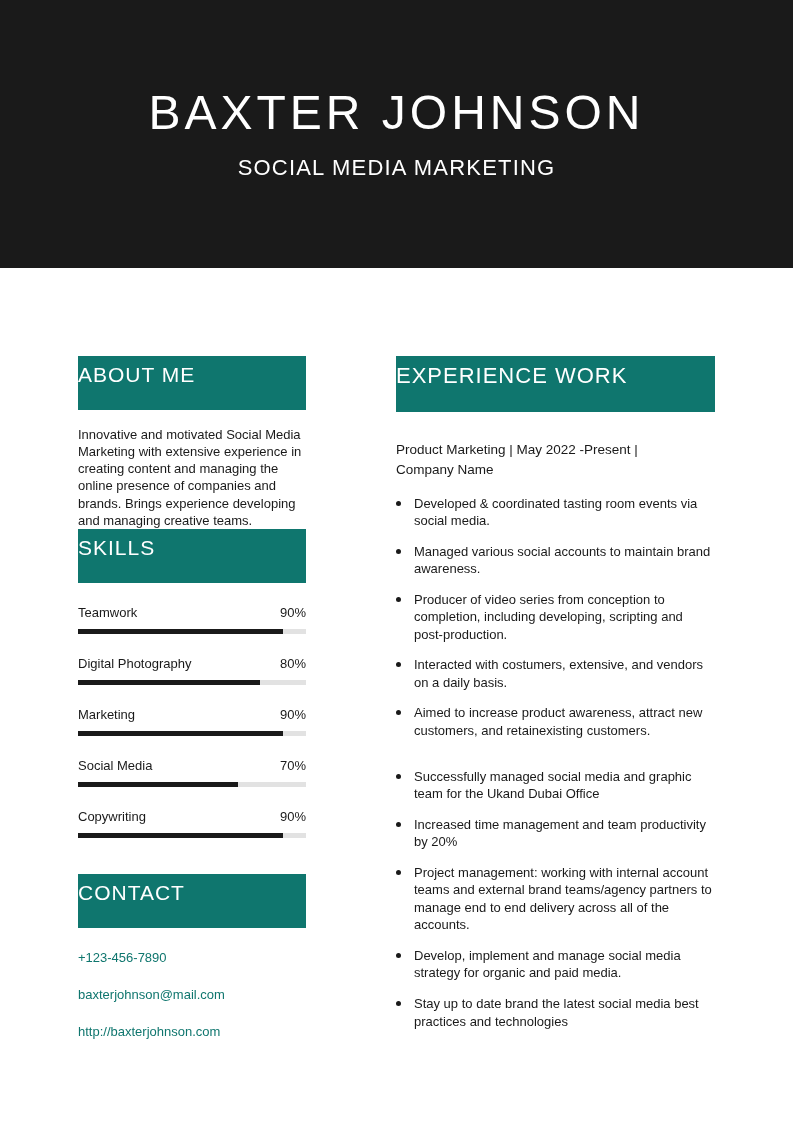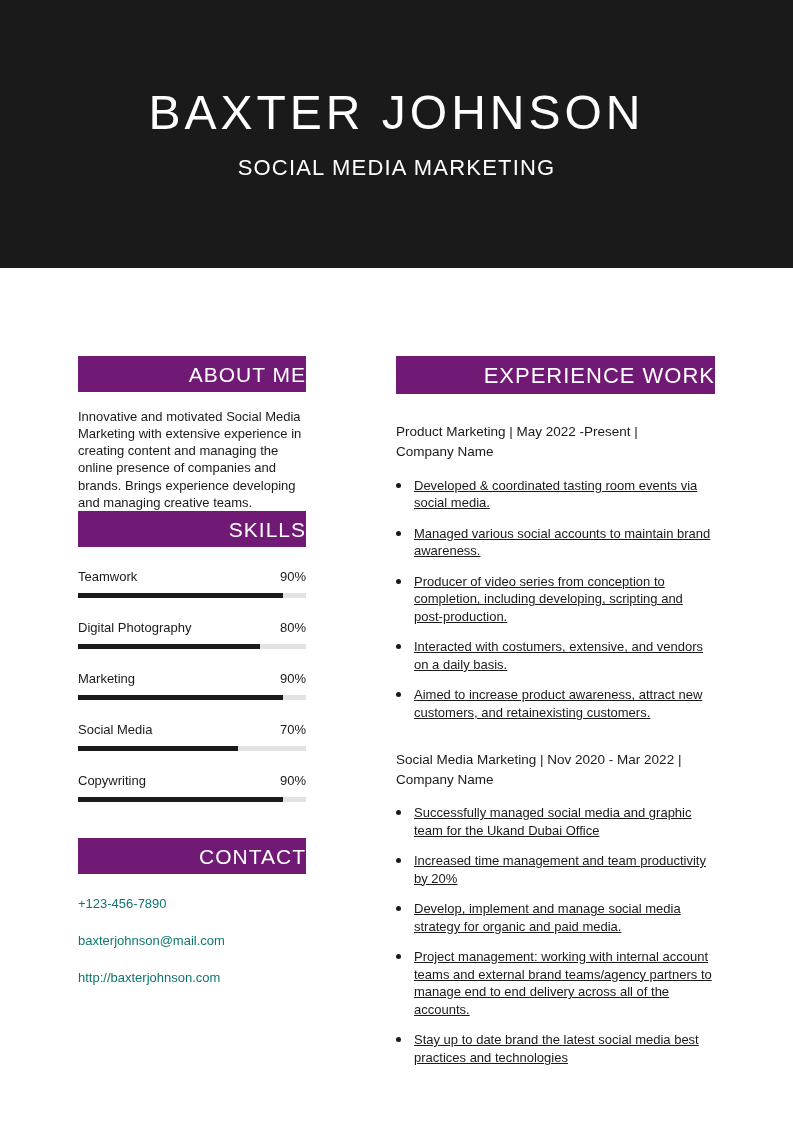--- a/index.html
+++ b/index.html
@@ -62,26 +62,26 @@
   .col-gap {
     width: 90px;
     flex: 0 0 90px;
   }
   .col-right {
     flex: 1 1 auto;
   }
 
   
   .section-bar {
-    background: #701a75;
+    background: #0f766e;
     color: #ffffff;
-    text-align: right;
+    text-align: left;
     font-size: 21px;
     letter-spacing: 1px;
-    padding: 7px 0 5px 0;
+    padding: 7px 0 23px 0;
     font-weight: 400;
   }
   .section-bar.wide {
     font-size: 22px;
   }
 
   
   .about-text {
     font-size: 13px;
     line-height: 1.32;
@@ -146,21 +146,20 @@
     padding: 0;
     list-style: none;
   }
   .bullets li {
     position: relative;
     padding-left: 18px;
     font-size: 13px;
     line-height: 1.35;
     margin-bottom: 13px;
     color: #1a1a1a;
-    text-decoration: underline;
   }
   .bullets li::before {
     content: "";
     position: absolute;
     left: 0;
     top: 6px;
     width: 5px;
     height: 5px;
     border-radius: 50%;
     background: #1a1a1a;
@@ -257,26 +256,25 @@
         <ul class="bullets">
           <li>Developed &amp; coordinated tasting room events via social media.</li>
           <li>Managed various social accounts to maintain brand awareness.</li>
           <li>Producer of video series from conception to completion, including developing, scripting and post-production.</li>
           <li>Interacted with costumers, extensive, and vendors on a daily basis.</li>
           <li>Aimed to increase product awareness, attract new customers, and retainexisting customers.</li>
         </ul>
       </div>
 
       <div class="job">
-        <div class="job-title">Social Media Marketing | Nov 2020 - Mar 2022 | Company Name</div>
         <ul class="bullets">
           <li>Successfully managed social media and graphic team for the Ukand Dubai Office</li>
           <li>Increased time management and team productivity by 20%</li>
+          <li>Project management: working with internal account teams and external brand teams/agency partners to manage end to end delivery across all of the accounts.</li>
           <li>Develop, implement and manage social media strategy for organic and paid media.</li>
-          <li>Project management: working with internal account teams and external brand teams/agency partners to manage end to end delivery across all of the accounts.</li>
           <li>Stay up to date brand the latest social media best practices and technologies</li>
         </ul>
       </div>
 
     </div>
 
   </div>
 </div>
 
 </body></html>

